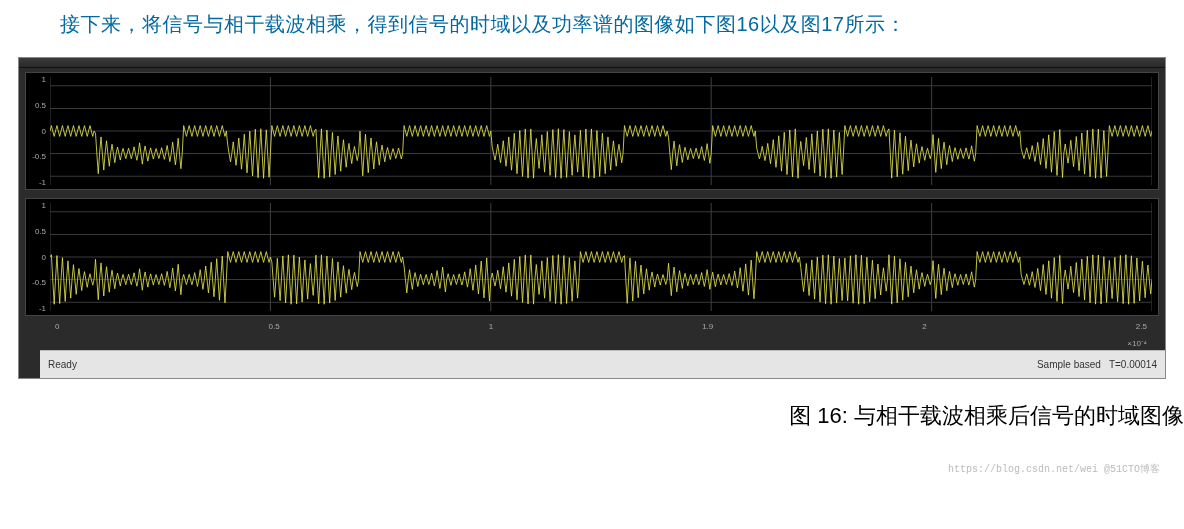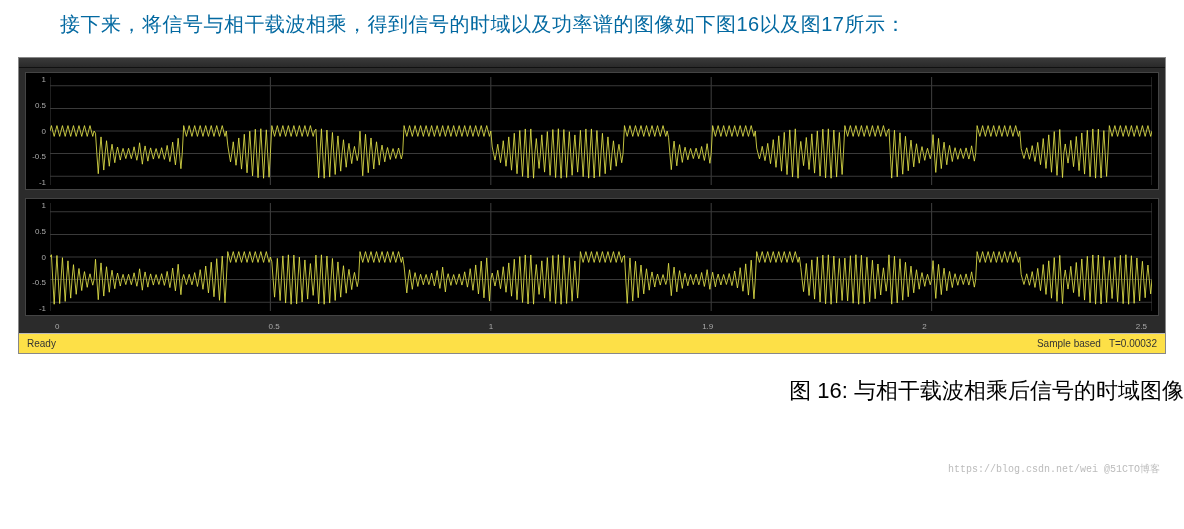--- a/index.html
+++ b/index.html
@@ -69,30 +69,31 @@
   }
   .x-exp {
     text-align: right;
     color: #aaa;
     font-size: 8px;
     padding-right: 12px;
     font-family: Arial, sans-serif;
     margin-top: -2px;
   }
   .status-bar {
-    height: 20px;
-    background: #fde047;
+    height: 28px;
+    background: #e5e5e5;
     border-top: 1px solid #bbb;
     display: flex;
     justify-content: space-between;
     align-items: center;
     padding: 0 8px;
     font-size: 10px;
     color: #333;
     font-family: Arial, sans-serif;
+    margin-left: 21px;
   }
   .status-right { display: flex; gap: 8px; justify-content: flex-end; }
   .caption {
     text-align: right;
     font-size: 22px;
     color: #000;
     margin-top: 22px;
   }
   .watermark {
     position: absolute;
@@ -174,26 +175,27 @@
     </div>
 
     <div class="x-axis-row">
       <span>0</span>
       <span>0.5</span>
       <span>1</span>
       <span>1.9</span>
       <span>2</span>
       <span>2.5</span>
     </div>
+    <div class="x-exp">×10⁻⁴</div>
   </div>
 
   <div class="status-bar">
     <span>Ready</span>
     <span class="status-right">
       <span>Sample based</span>
-      <span>T=0.00032</span>
+      <span>T=0.00014</span>
     </span>
   </div>
 </div>
 
 <div class="watermark">https://blog.csdn.net/wei  @51CTO博客</div>
 
 <div class="caption">图 16: 与相干载波相乘后信号的时域图像</div>
 
 </body></html>

